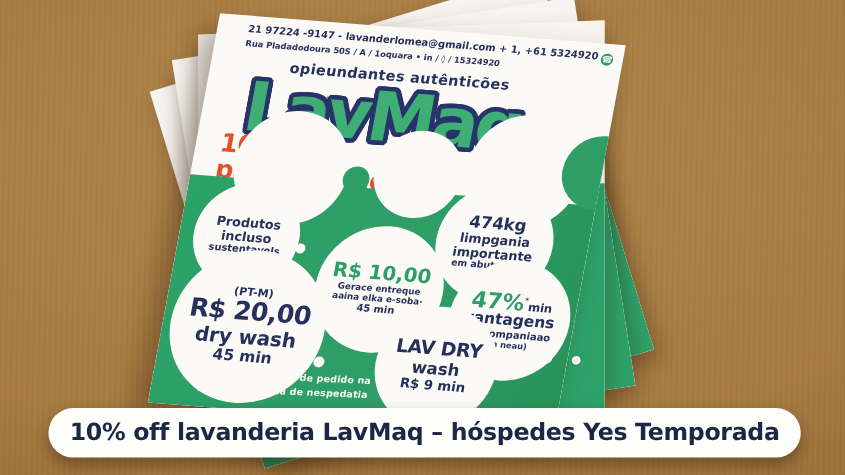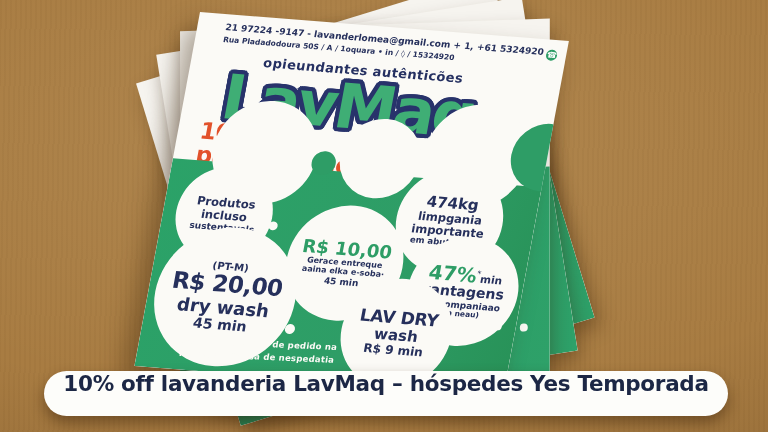--- a/index.html
+++ b/index.html
@@ -31,21 +31,21 @@
   .tagline{position:absolute;left:72px;top:38px;font-size:13px;font-weight:700;color:#253061;letter-spacing:.4px;}
   .logo{position:absolute;left:38px;top:52px;font-size:62px;font-weight:900;color:#3fae75;letter-spacing:-3px;line-height:1;
     text-shadow:4px 0 0 #28336b,-4px 0 0 #28336b,0 4px 0 #28336b,0 -4px 0 #28336b,
       3px 3px 0 #28336b,-3px 3px 0 #28336b,3px -3px 0 #28336b,-3px -3px 0 #28336b,
       4px 2px 0 #28336b,4px -2px 0 #28336b,-4px 2px 0 #28336b,-4px -2px 0 #28336b,
       2px 4px 0 #28336b,-2px 4px 0 #28336b,2px -4px 0 #28336b,-2px -4px 0 #28336b;}
   .offer{position:absolute;left:22px;top:106px;font-size:23px;font-weight:800;color:#e2512a;line-height:1.05;letter-spacing:-.5px;}
   .note{position:absolute;left:12px;top:320px;width:214px;text-align:center;color:#fbfaf6;
     font-size:8.5px;font-weight:600;line-height:1.55;letter-spacing:.2px;transform:rotate(-2deg);}
   .banner{position:absolute;left:44px;top:371px;width:684px;height:45px;z-index:10;background:#fdfdfa;border-radius:23px;
-    display:flex;justify-content:center;box-shadow:0 7px 14px rgba(55,32,8,.45);}
+    display:flex;align-items:center;justify-content:center;box-shadow:0 7px 14px rgba(55,32,8,.45);}
   .banner span{font-size:21.5px;font-weight:700;color:#1c2745;letter-spacing:-.3px;white-space:nowrap;}
   .gtxt{color:#2e9d66;}
   .b-tag{font-size:10px;font-weight:800;}
   .b-price-big{font-size:23px;font-weight:900;letter-spacing:-.5px;}
   .b-mid{font-size:17px;font-weight:800;}
   .b-sm{font-size:13px;font-weight:800;}
   .b-tiny{font-size:8px;font-weight:700;}
 </style>
 </head>
 <body>

